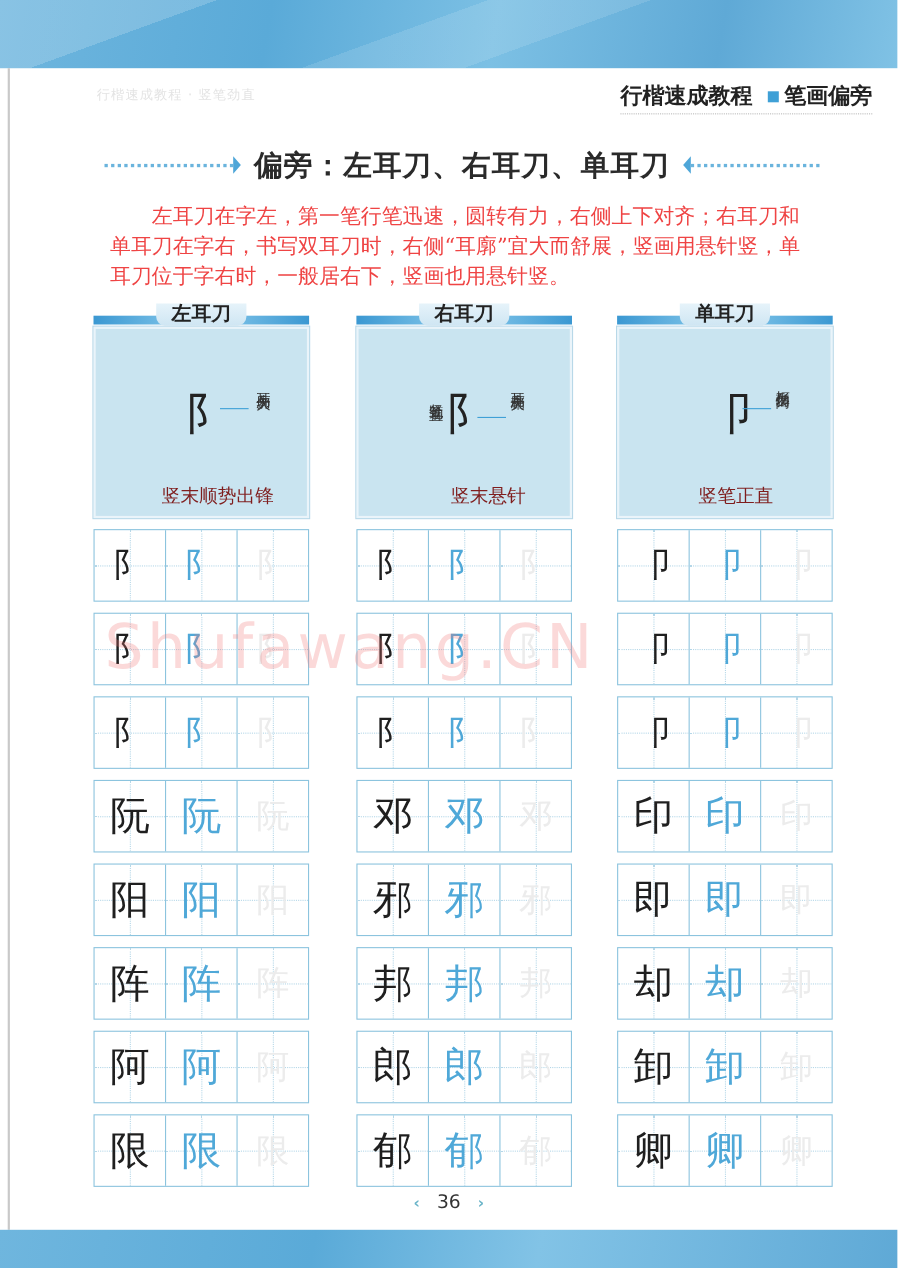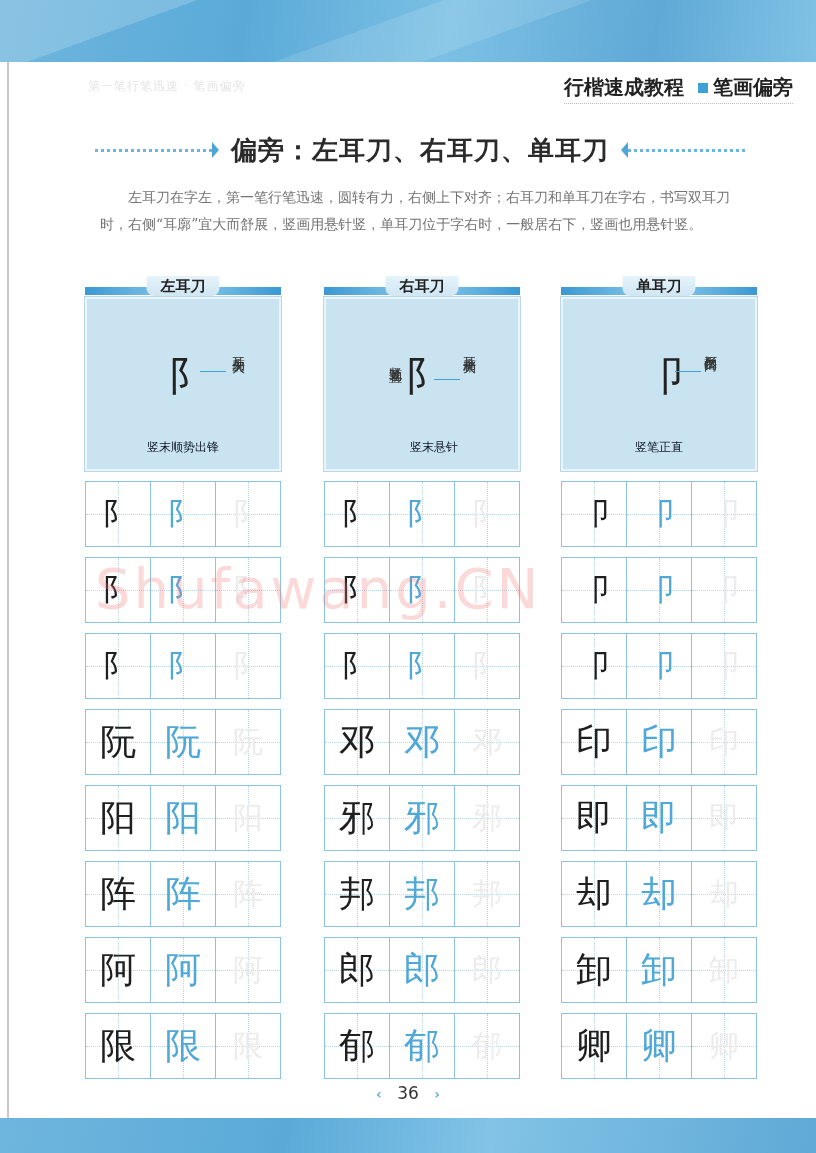--- a/index.html
+++ b/index.html
@@ -9,51 +9,51 @@
   .bottom-band{position:absolute;left:0;top:1118px;width:816px;height:35px;background:linear-gradient(100deg,#6fb6de 0%,#5aaad8 35%,#82c3e6 60%,#5fa9d6 100%);}
   .left-edge{position:absolute;left:7px;top:62px;width:2px;height:1056px;background:#c9c9c9;}
   .ghost-header{position:absolute;left:88px;top:78px;font-size:12px;color:#e4e4e4;letter-spacing:1px;}
   .header-right{position:absolute;left:553px;top:74px;display:flex;align-items:center;font-size:20px;font-weight:bold;color:#222;border-bottom:1px dotted #bbb;padding-bottom:2px;margin-left:11px;}
   .header-right .sq{width:10px;height:10px;background:#3fa0d6;margin:0 5px 0 14px;display:inline-block;}
   .title-row{position:absolute;left:95px;top:130px;width:650px;height:40px;display:flex;align-items:center;justify-content:flex-end;}
   .dots{flex:1;height:0;border-top:3px dotted #6ab4dd;}
   .arrow-r{width:0;height:0;border-top:8px solid transparent;border-bottom:8px solid transparent;border-left:7px solid #4ea6d8;margin-right:12px;}
   .arrow-l{width:0;height:0;border-top:8px solid transparent;border-bottom:8px solid transparent;border-right:7px solid #4ea6d8;margin-left:12px;}
   .title{font-size:26px;font-weight:bold;color:#2a2a2a;letter-spacing:1px;white-space:nowrap;}
-  .intro{position:absolute;left:100px;top:184px;width:640px;font-size:14px;line-height:27px;color:#737373;text-indent:2em;font-family:"DejaVu Serif","Liberation Serif",serif;}
+  .intro{position:absolute;left:100px;top:184px;width:640px;font-size:19px;line-height:27px;color:#ef4444;text-indent:2em;font-family:"DejaVu Serif","Liberation Serif",serif;}
   .col{position:absolute;top:277px;width:196px;}
   .col1{left:85px;} .col2{left:324px;} .col3{left:561px;}
   .col-head{height:18px;position:relative;}
   .col-head .bar{position:absolute;left:0;right:0;top:10px;height:8px;background:linear-gradient(90deg,#3b98d2,#7ec3e8 40%,#7ec3e8 60%,#3b98d2);}
-  .col-head .lbl{position:absolute;left:50%;transform:translateX(-50%);top:-1px;background:linear-gradient(#e6f3fa,#cfe6f3);padding:0 14px;font-size:15px;font-weight:bold;color:#222;border-radius:0 0 8px 8px;height:20px;line-height:20px;}
+  .col-head .lbl{position:absolute;left:50%;transform:translateX(-50%);top:-1px;background:linear-gradient(#e6f3fa,#cfe6f3);padding:0 14px;font-size:18px;font-weight:bold;color:#222;border-radius:0 0 8px 8px;height:20px;line-height:20px;}
   .demo{height:170px;background:#c9e4f0;border:2px solid #eaf4fa;box-shadow:0 0 0 1px #b8d8e8;position:relative;margin-top:2px;}
   .demo .glyph{position:absolute;font-size:40px;color:#222;font-family:"DejaVu Serif",serif;}
   .vtext{position:absolute;writing-mode:vertical-rl;font-size:13px;color:#333;letter-spacing:1px;}
-  .cap{position:absolute;font-size:12px;color:#0f172a;white-space:nowrap;}
+  .cap{position:absolute;font-size:17px;color:#7f1d1d;white-space:nowrap;}
   .arrow-line{position:absolute;height:1px;background:#3fa0d6;}
   .grid-row{position:relative;height:64px;margin-top:10px;border:1px solid #8cc4de;display:flex;background:#fff;}
   .cell{flex:1;position:relative;border-right:1px solid #8cc4de;}
   .cell:last-child{border-right:none;}
   .cell:before{content:"";position:absolute;left:50%;top:0;bottom:0;border-left:1px dotted #b5d7e8;}
   .cell:after{content:"";position:absolute;top:50%;left:0;right:0;border-top:1px dotted #b5d7e8;}
   .ch{position:absolute;left:0;right:0;top:0;bottom:0;display:flex;align-items:center;justify-content:center;font-size:36px;z-index:1;font-family:"DejaVu Serif","Liberation Serif",serif;}
   .ch.black{color:#1f1f1f;}
   .ch.blue{color:#4fa8d8;}
   .ch.ghost{color:#ececec;font-size:30px;}
   .ch.small{font-size:30px;}
   .watermark{position:absolute;left:95px;top:556px;font-size:56px;color:rgba(240,120,120,0.28);font-family:"DejaVu Sans",sans-serif;letter-spacing:3px;z-index:5;pointer-events:none;white-space:nowrap;}
   .pager{position:absolute;left:0;width:816px;top:1083px;text-align:center;font-size:17px;color:#333;}
   .pager .chev{color:#6ab4c8;font-weight:bold;margin:0 10px;font-size:14px;}
 </style>
 </head>
 <body>
 
 <div class="top-band"></div>
 <div class="left-edge"></div>
-<div class="ghost-header">第一笔行笔迅速 · 笔画偏旁</div>
+<div class="ghost-header">行楷速成教程 · 竖笔劲直</div>
 
 <div class="header-right">
   <span>行楷速成教程</span>
   <span class="sq"></span>
   <span>笔画偏旁</span>
 </div>
 
 <div class="title-row">
   <div class="dots"></div>
   <div class="arrow-r"></div>

